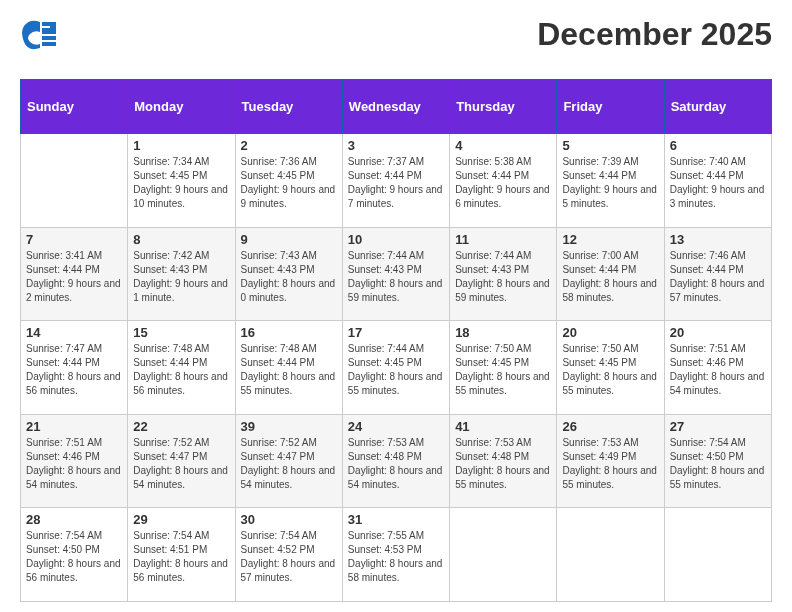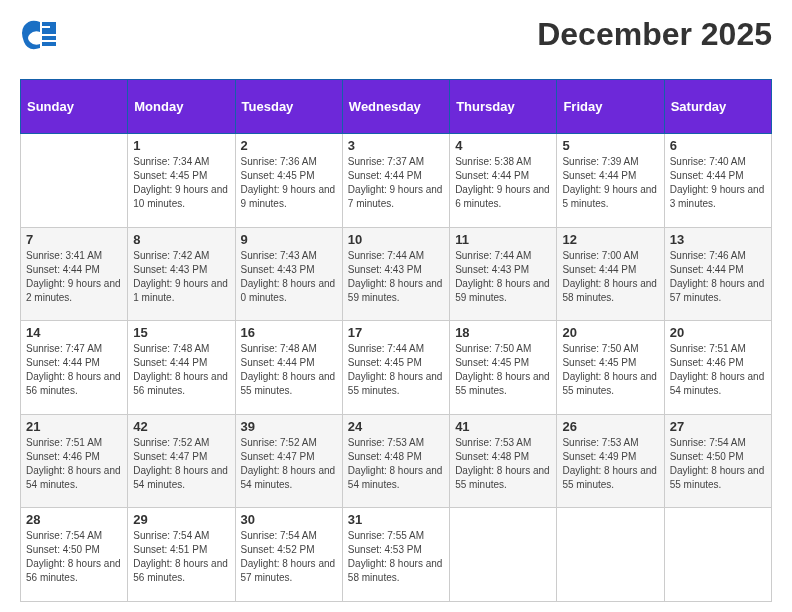--- a/index.html
+++ b/index.html
@@ -247,21 +247,21 @@
         </td>
         </tr>
         <tr class="row-shaded">
           <td>
           <span class="day-number">21</span>
           <span class="cell-text">Sunrise: 7:51 AM</span><br>
           <span class="cell-text">Sunset: 4:46 PM</span><br>
           <span class="cell-text">Daylight: 8 hours and 54 minutes.</span>
         </td>
           <td>
-          <span class="day-number">42</span>
+          <span class="day-number">22</span>
           <span class="cell-text">Sunrise: 7:52 AM</span><br>
           <span class="cell-text">Sunset: 4:47 PM</span><br>
           <span class="cell-text">Daylight: 8 hours and 54 minutes.</span>
         </td>
           <td>
           <span class="day-number">39</span>
           <span class="cell-text">Sunrise: 7:52 AM</span><br>
           <span class="cell-text">Sunset: 4:47 PM</span><br>
           <span class="cell-text">Daylight: 8 hours and 54 minutes.</span>
         </td>

